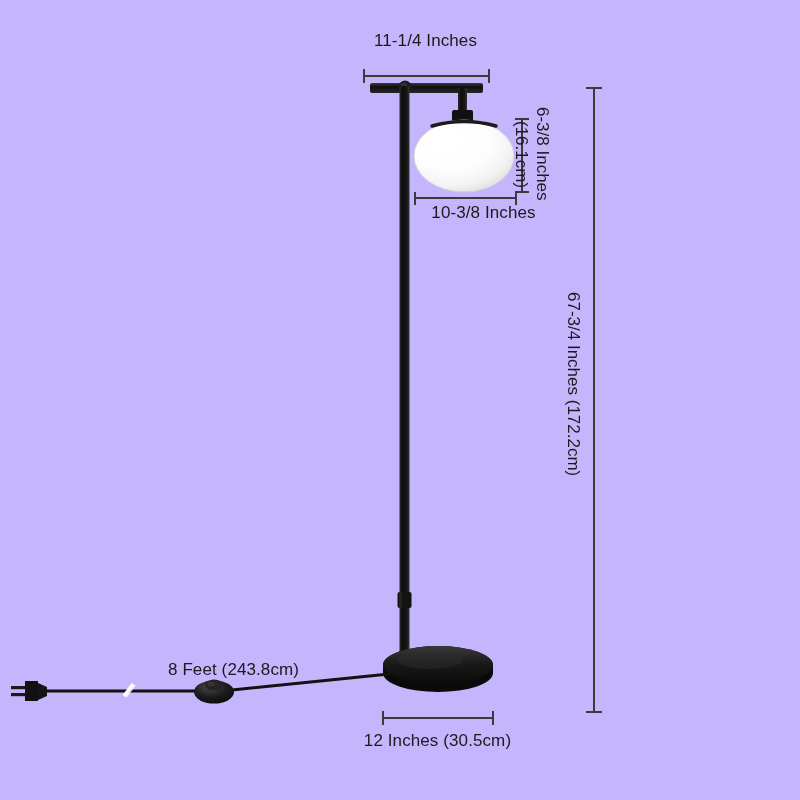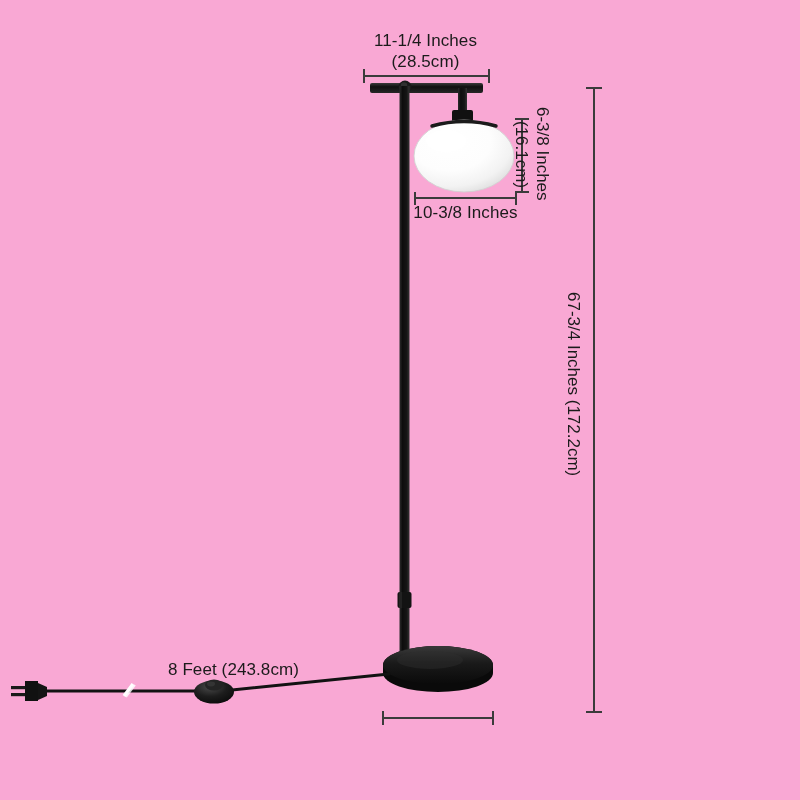--- a/index.html
+++ b/index.html
@@ -4,21 +4,21 @@
 <style>
   html, body {
     margin: 0;
     padding: 0;
     background: #ffffff;
   }
   #stage {
     position: relative;
     width: 800px;
     height: 800px;
-    background: #f9a8d4;
+    background: #c4b5fd;
     overflow: hidden;
     font-family: "Liberation Sans", sans-serif;
     color: #1a1a1a;
   }
   .dim-text {
     position: absolute;
     font-size: 17px;
     font-weight: 400;
     color: #1b1b1b;
     letter-spacing: 0.1px;
@@ -169,28 +169,28 @@
         <line x1="383" y1="718" x2="493" y2="718" stroke-width="2"></line>
         <line x1="383" y1="711" x2="383" y2="725" stroke-width="2"></line>
         <line x1="493" y1="711" x2="493" y2="725" stroke-width="2"></line>
       </g>
 
     </g>
   </svg>
 
   <div class="dim-text center" style="left:308px; top:31px; width:235px;">
     <div>11-1/4 Inches</div>
-    <div>(28.5cm)</div>
   </div>
 
   <div class="rot-text" style="left:552px; top:107px; transform: rotate(90deg);">6-3/8 Inches</div>
   <div class="rot-text" style="left:531px; top:121px; transform: rotate(90deg);">(16.1cm)</div>
 
-  <div class="dim-text center" style="left:348px; top:203px; width:235px;">
+  <div class="dim-text center" style="left:366px; top:203px; width:235px;">
     <div>10-3/8 Inches</div>
   </div>
 
   <div class="rot-text" style="left:583px; top:292px; transform: rotate(90deg);">67-3/4 Inches (172.2cm)</div>
 
+  <div class="dim-text center" style="left:320px; top:731px; width:235px;">12 Inches (30.5cm)</div>
 
   <div class="dim-text" style="left:168px; top:660px;">8 Feet (243.8cm)</div>
 
 </div>
 
 </body></html>

